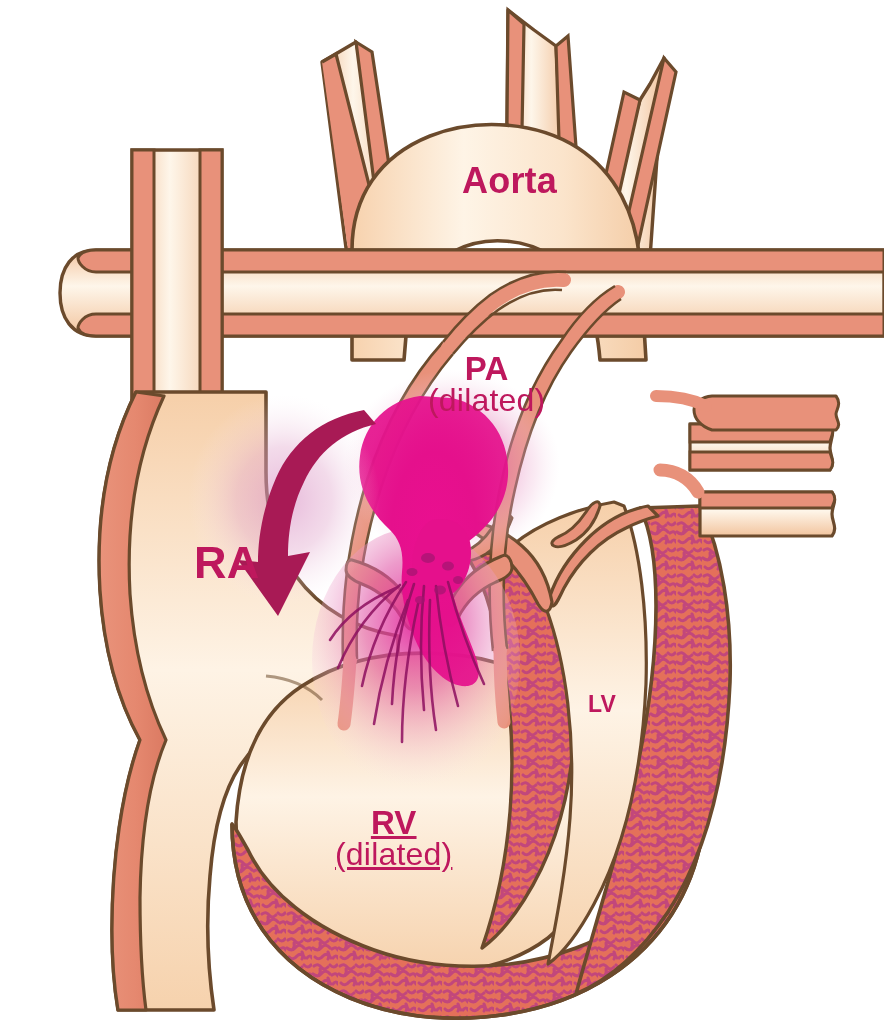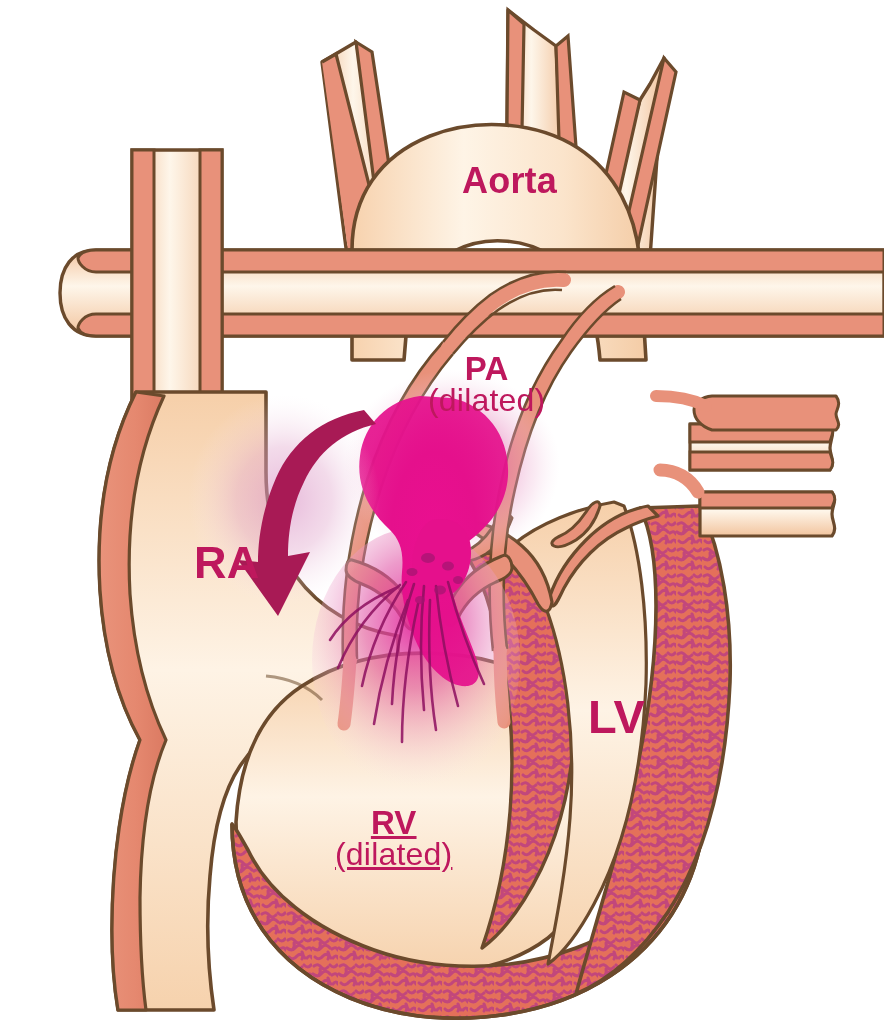--- a/index.html
+++ b/index.html
@@ -9,21 +9,21 @@
   #stage{position:relative;width:884px;height:1024px;background:#ffffff;}
   svg#heart{position:absolute;left:0;top:0;width:884px;height:1024px;display:block;}
   .lbl{position:absolute;color:#be185d;letter-spacing:.2px;white-space:nowrap;
        text-align:center;line-height:1.02;pointer-events:none;}
   .lbl .main{font-weight:bold;display:block;}
   .lbl .sub{font-weight:normal;display:block;}
   #lab-aorta{left:462px;top:163px;font-size:36px;}
   #lab-pa{left:428px;top:352px;font-size:33px;}
   #lab-pa .sub{font-size:32px;margin-top:-2px;}
   #lab-ra{left:155px;top:540px;font-size:45px;margin-left:39px;}
-  #lab-lv{left:588px;top:693px;font-size:47px;}
+  #lab-lv{left:588px;top:693px;font-size:23px;}
   #lab-rv{left:335px;top:806px;font-size:33px;text-decoration:underline;}
   #lab-rv .sub{font-size:32px;margin-top:-2px;}
 </style>
 </head>
 <body>
 
 <div id="stage">
 
   <svg id="heart" viewBox="0 0 884 1024">
     <defs>

